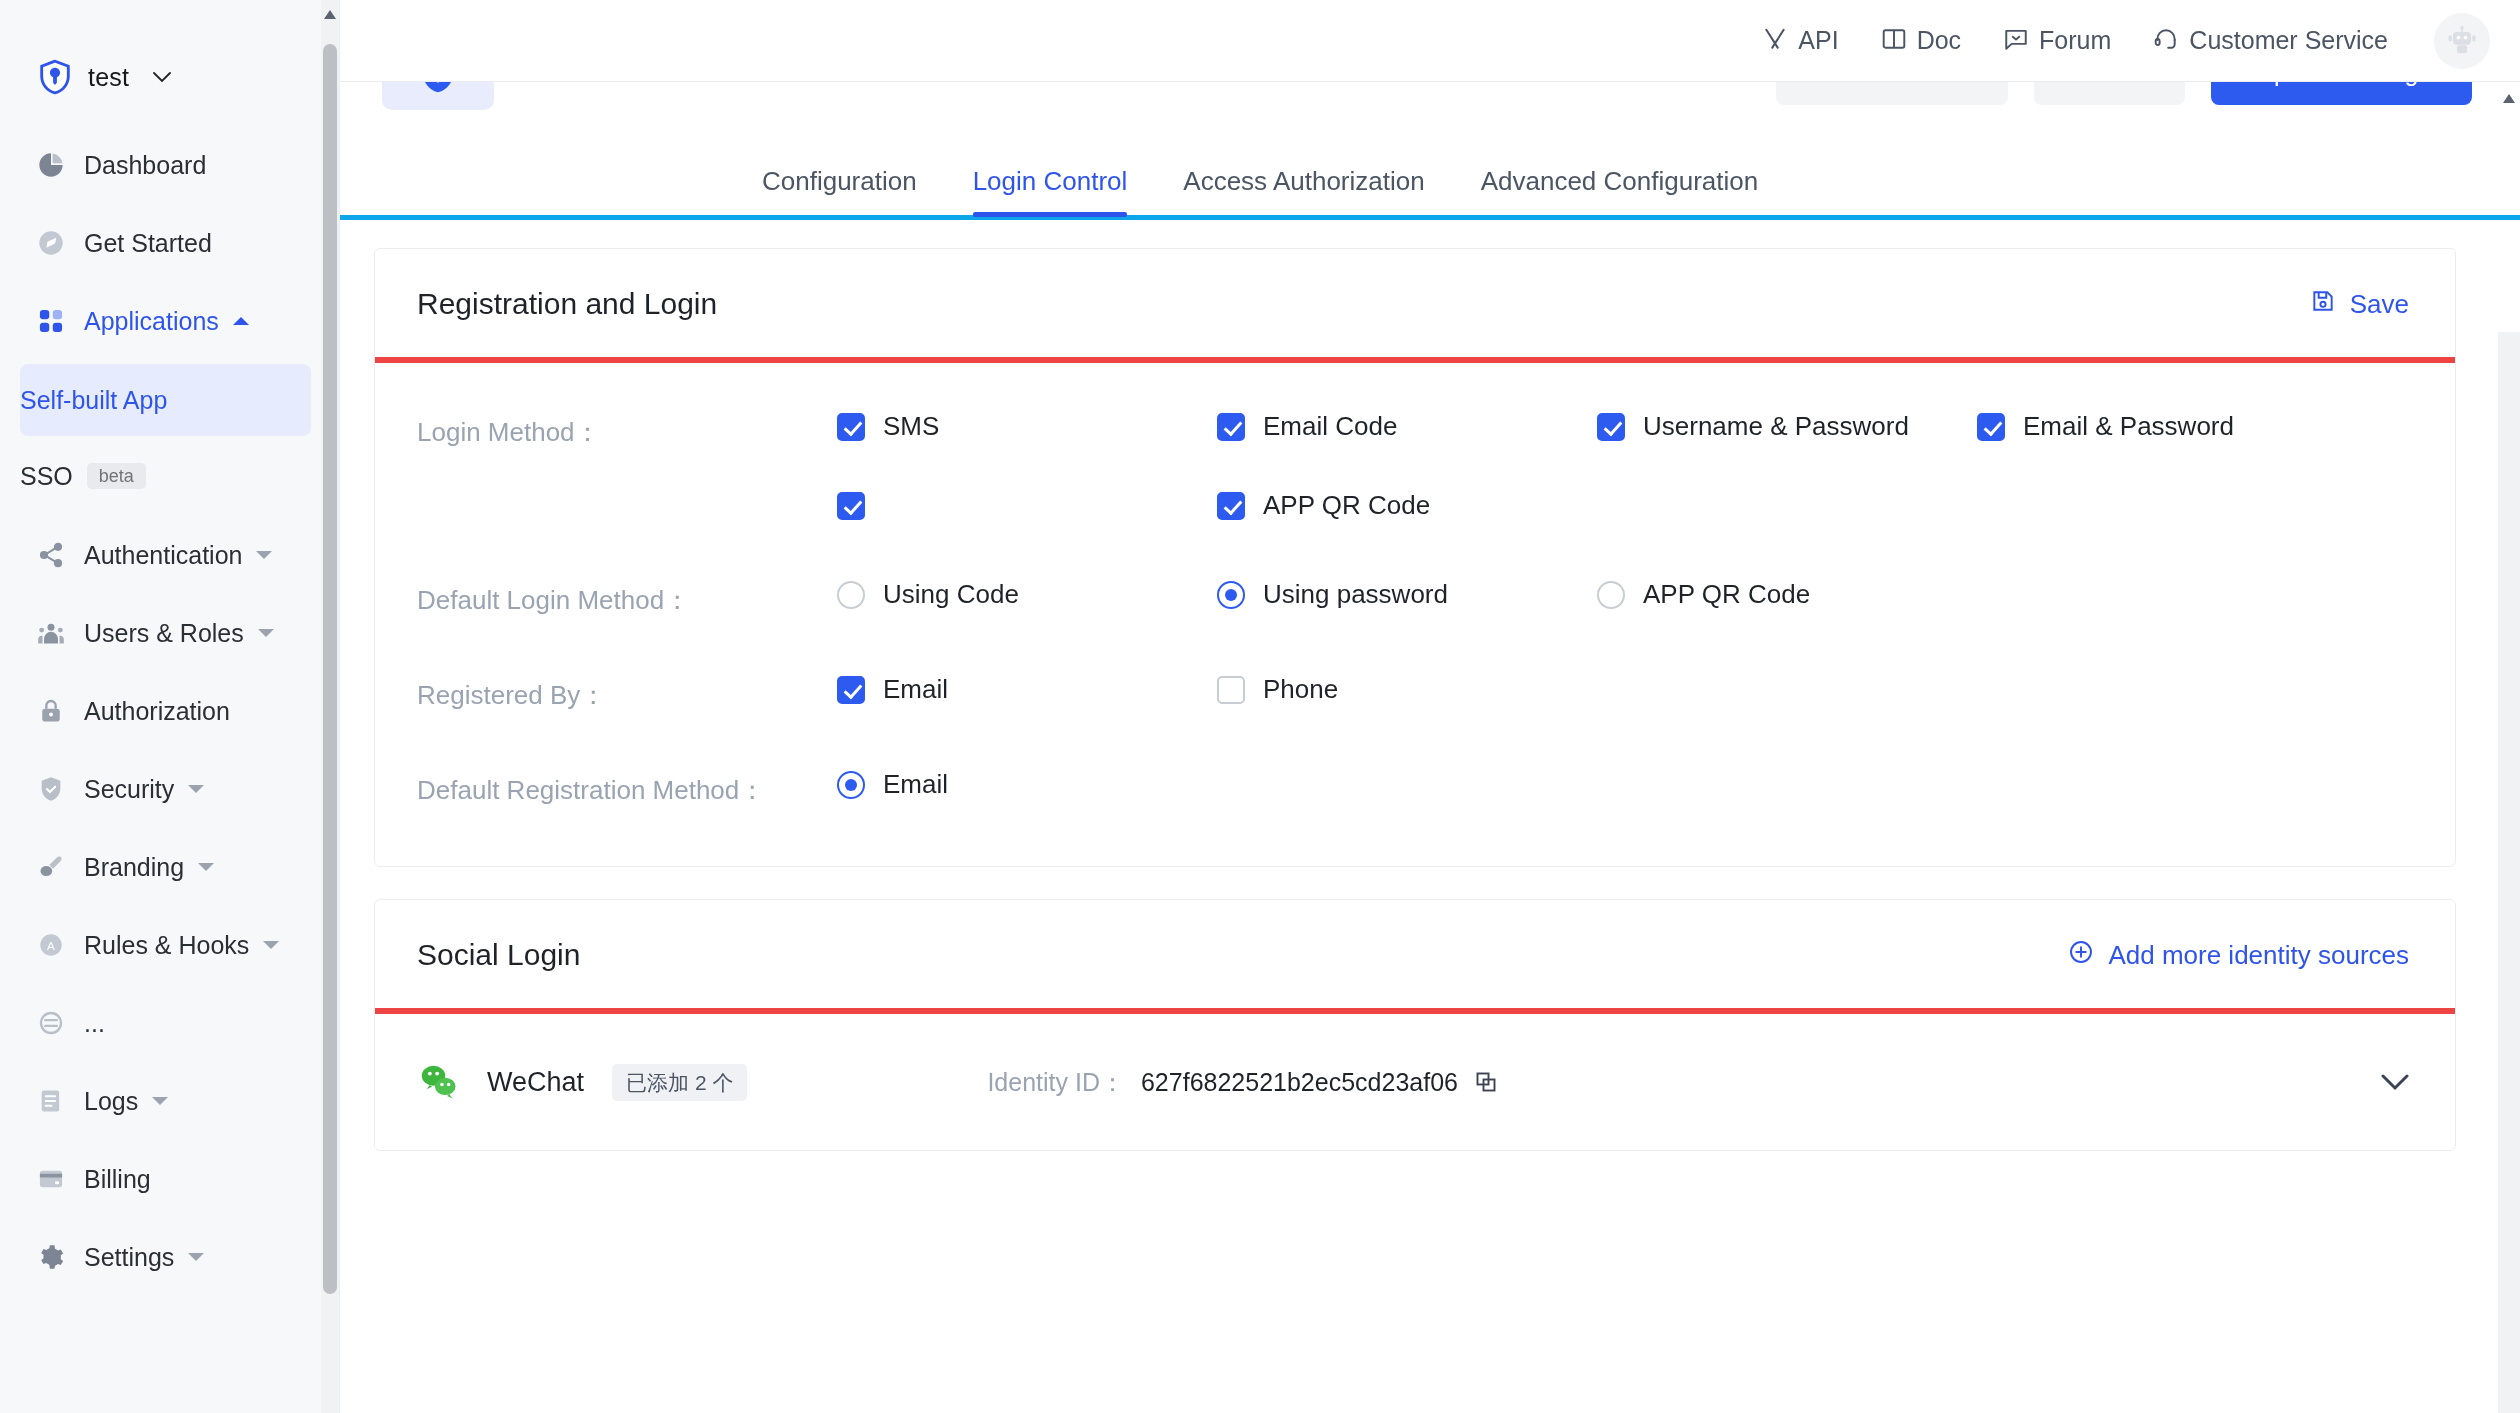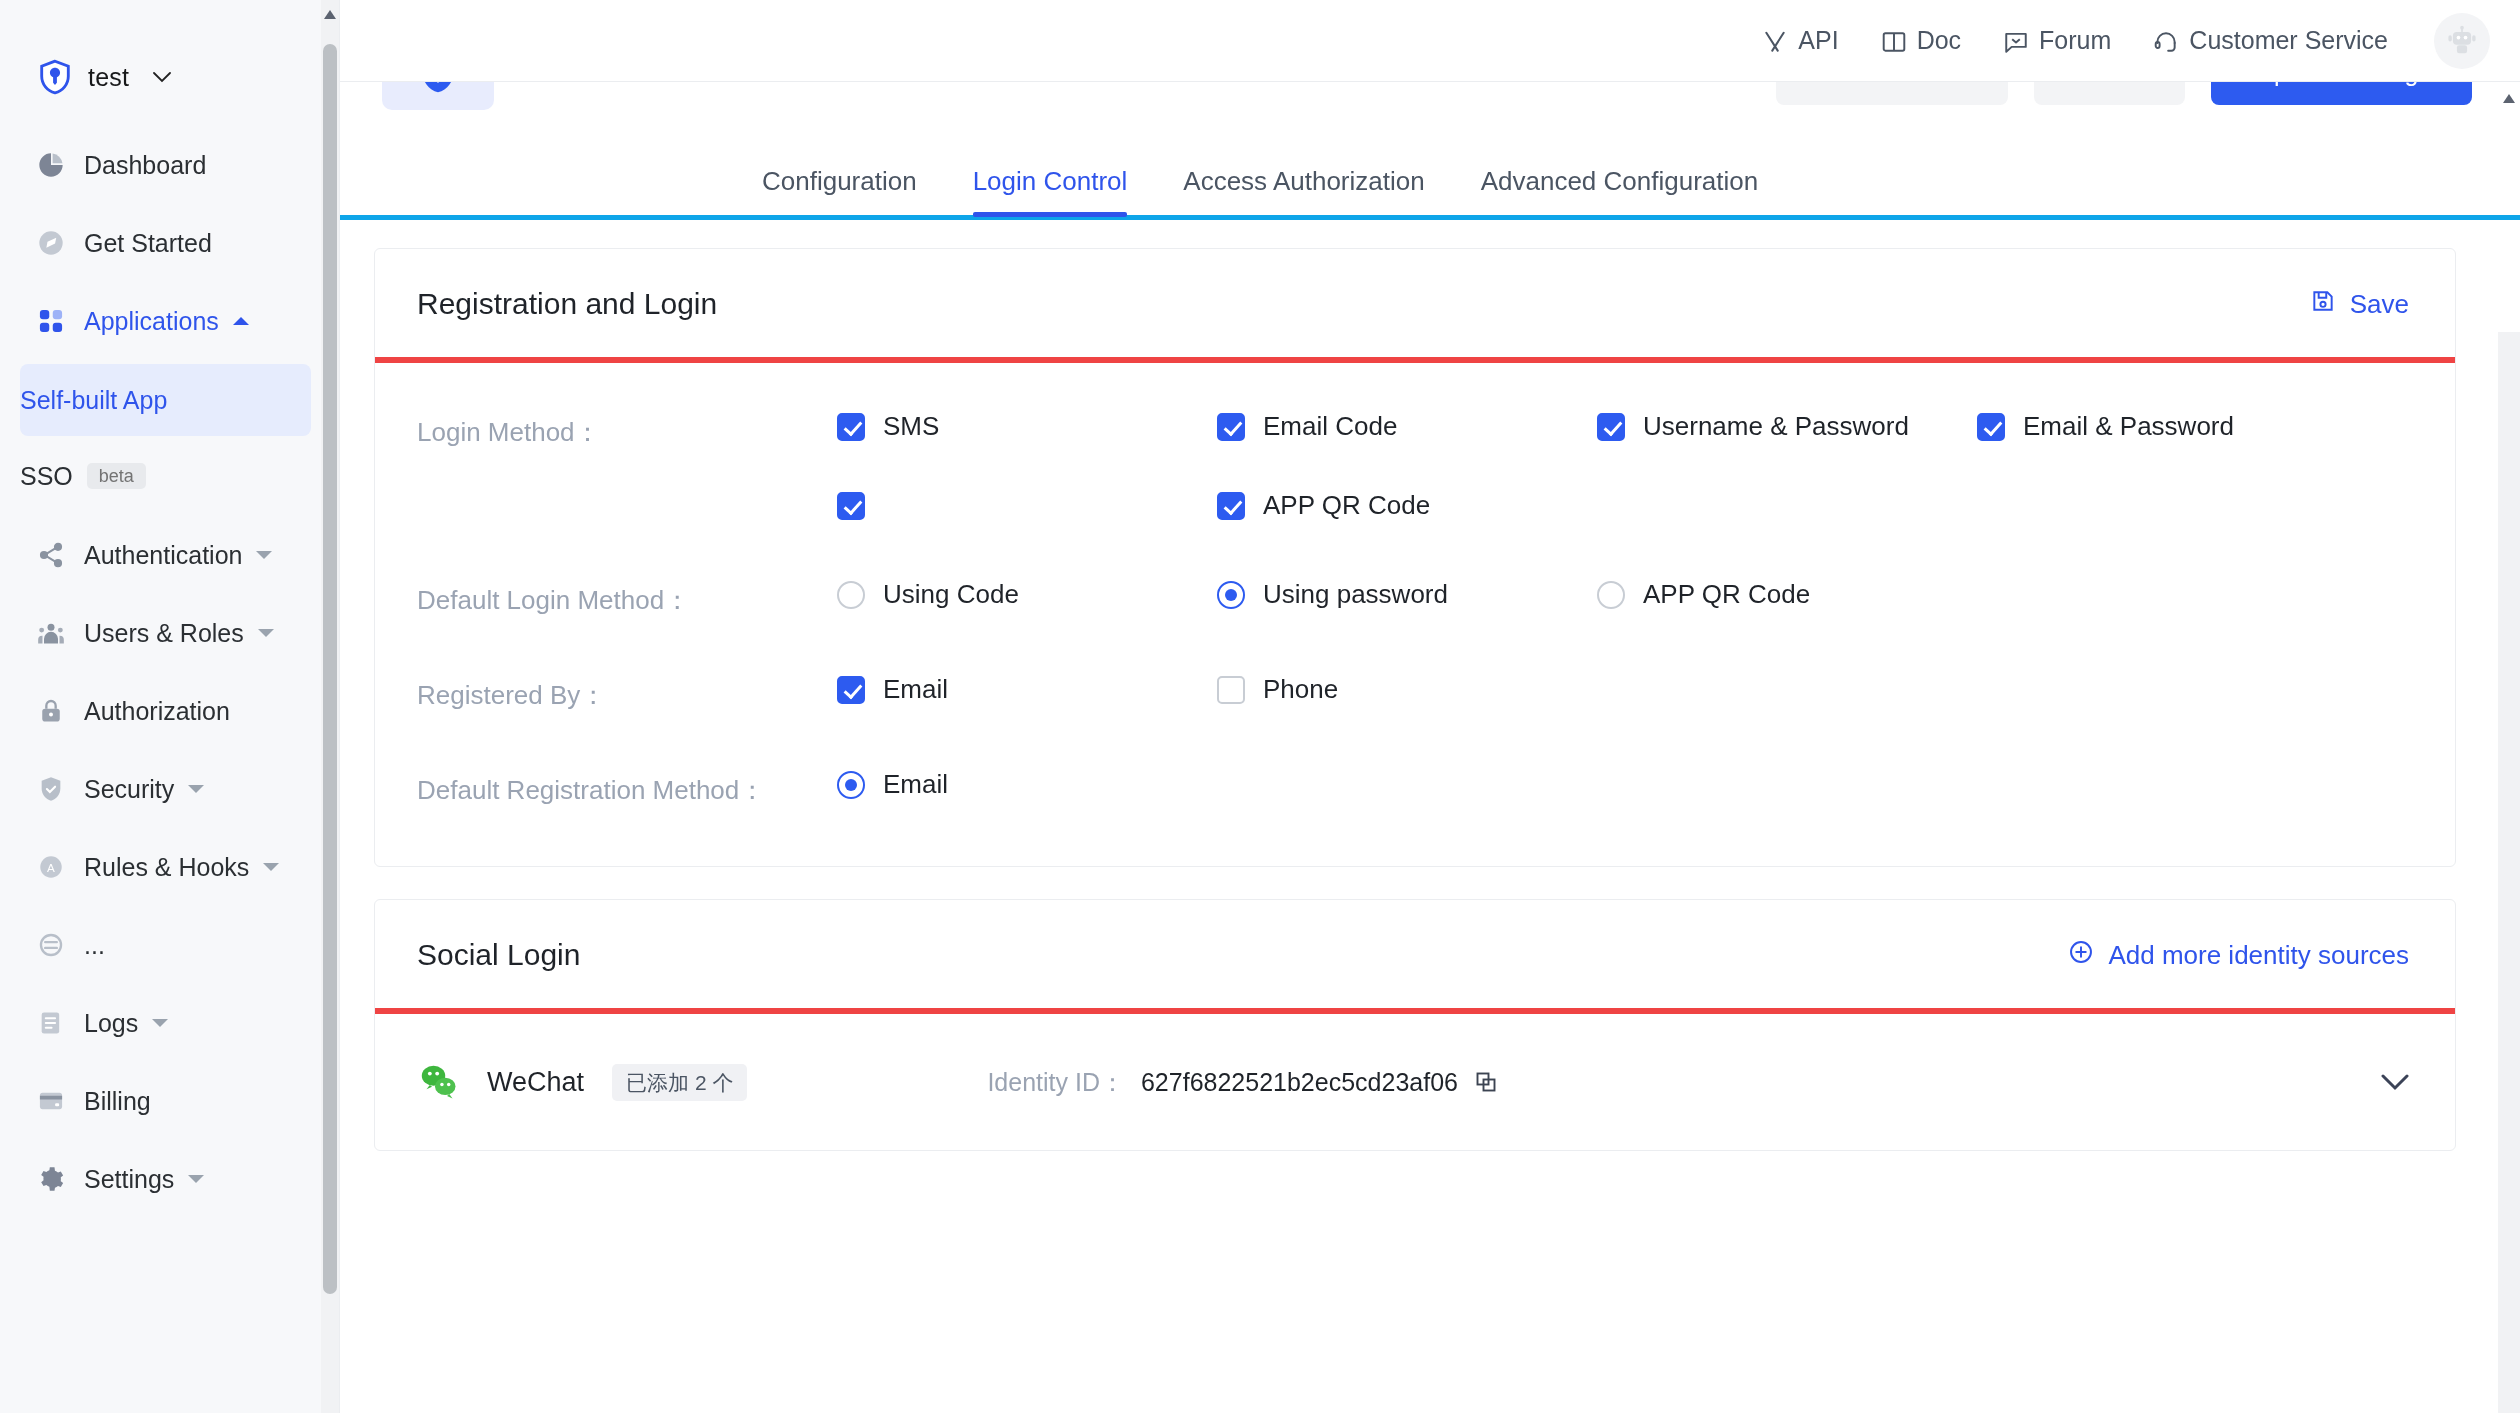--- a/index.html
+++ b/index.html
@@ -94,21 +94,21 @@
 
   .topbar {
     position: absolute; top: 0; left: 0; right: 0; height: 82px;
     background: #fff;
     border-bottom: 1px solid #ebedf0;
     display: flex; align-items: center; justify-content: flex-end;
     padding-right: 30px;
     z-index: 30;
   }
   .top-link {
-    display: flex; align-items: flex-end; gap: 10px;
+    display: flex; align-items: flex-start; gap: 10px;
     margin-left: 42px;
     color: #4b5563; font-size: 25px;
     cursor: pointer;
   }
   .top-link svg { display: block; }
   .robot {
     width: 56px; height: 56px; border-radius: 50%;
     background: #f3f4f6;
     margin-left: 46px;
     display: flex; align-items: center; justify-content: center;
@@ -362,20 +362,30 @@
         <span class="nav-ico">
           <svg width="28" height="28" viewBox="0 0 24 24">
             <path d="M12 2 4 5v6.5C4 16.5 7.4 20.8 12 22c4.6-1.2 8-5.5 8-10.5V5l-8-3Z" fill="#b8bfc9"></path>
             <path d="m8.5 12 2.5 2.5 4.5-4.5" stroke="#fff" stroke-width="1.8" fill="none" stroke-linecap="round"></path>
           </svg>
         </span>
         <span class="nav-label">Security</span>
         <span class="caret"></span>
       </div>
 
+      <div class="nav-item">
+        <span class="nav-ico">
+          <svg width="28" height="28" viewBox="0 0 24 24" fill="#8a93a0">
+            <path d="M20.5 3.5c-1-1-2.6-.6-4 .8l-6 6 3.2 3.2 6-6c1.4-1.4 1.8-3 .8-4Z" opacity=".55"></path>
+            <ellipse cx="8" cy="15.5" rx="5" ry="4.3"></ellipse>
+          </svg>
+        </span>
+        <span class="nav-label">Branding</span>
+        <span class="caret"></span>
+      </div>
 
       <div class="nav-item">
         <span class="nav-ico">
           <svg width="28" height="28" viewBox="0 0 24 24">
             <circle cx="12" cy="12" r="9.2" fill="#c3c9d2"></circle>
             <text x="12" y="16.3" text-anchor="middle" font-size="10" font-family="Liberation Sans, sans-serif" fill="#fff">A</text>
           </svg>
         </span>
         <span class="nav-label">Rules &amp; Hooks</span>
         <span class="caret"></span>

